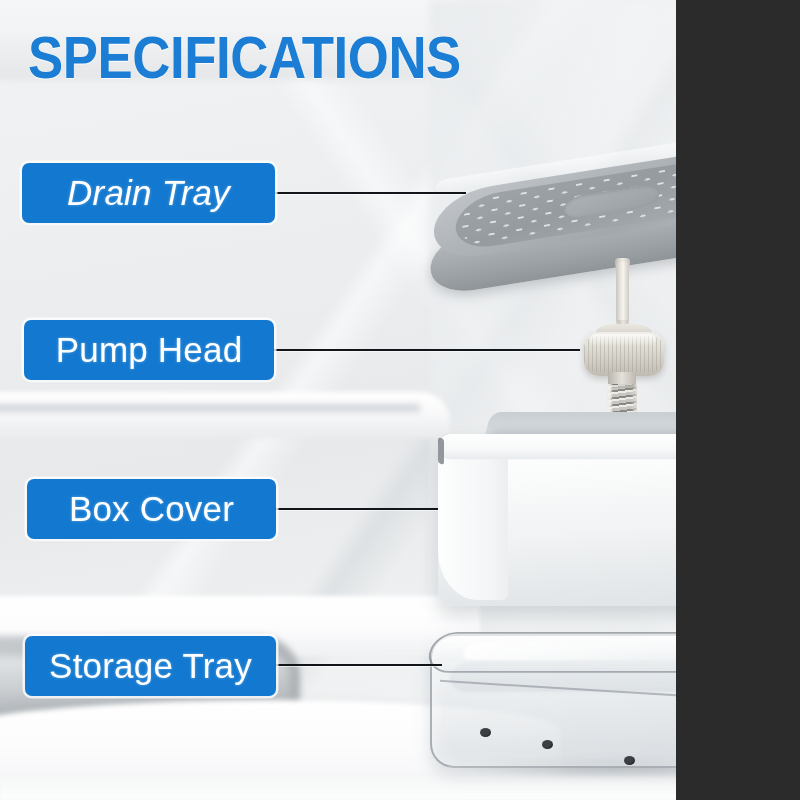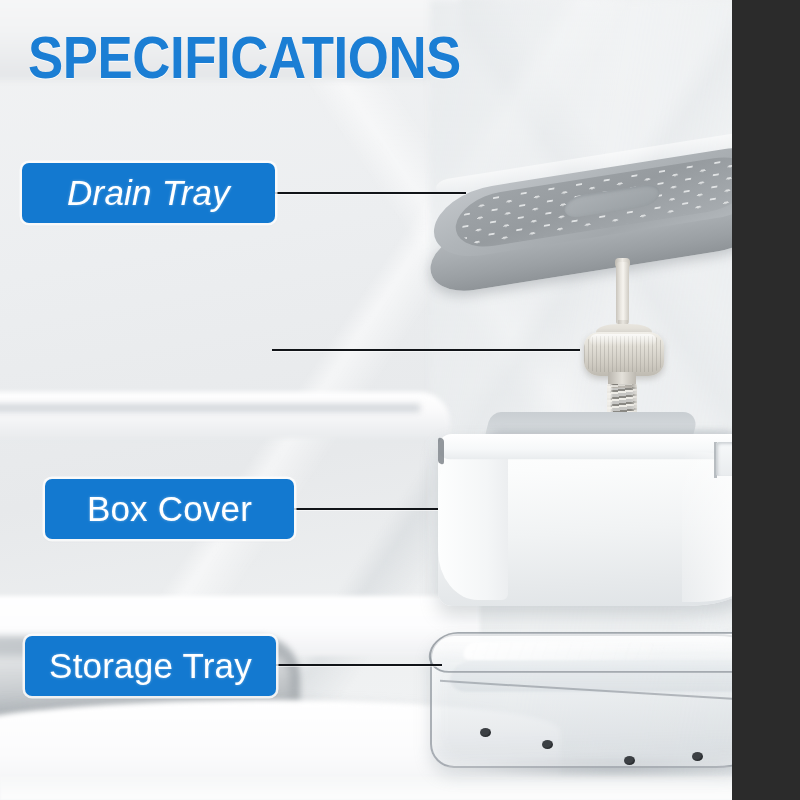--- a/index.html
+++ b/index.html
@@ -2,21 +2,21 @@
 <html><head>
 <meta charset="utf-8">
 <style>
   html, body {
     margin: 0;
     padding: 0;
     background: #2b2b2b;
   }
   #stage {
     position: relative;
-    width: 732px;
+    width: 676px;
     height: 800px;
     overflow: hidden;
     font-family: "Liberation Sans", sans-serif;
     background: #eef0f1;
   }
 
   
   .bg-layer { position:absolute; inset:0; }
 
   
@@ -425,22 +425,25 @@
 
   <div class="leader" style="left:272px; top:192px; width:194px;"></div>
   <div class="leader" style="left:272px; top:349px; width:308px;"></div>
   <div class="leader" style="left:274px; top:508px; width:164px;"></div>
   <div class="leader" style="left:274px; top:664px; width:168px;"></div>
 
   <div class="label" style="left:22px; top:163px; width:253px; height:60px;font-style:italic;">
     <span>Drain Tray</span>
   </div>
 
-
-  <div class="label" style="left:45px; top:479px; width:249px; height:60px;">
+  <div class="label" style="left:24px; top:320px; width:250px; height:60px;">
+    <span>Pump Head</span>
+  </div>
+
+  <div class="label" style="left:27px; top:479px; width:249px; height:60px;">
     <span>Box Cover</span>
   </div>
 
   <div class="label" style="left:25px; top:636px; width:251px; height:60px;">
     <span>Storage Tray</span>
   </div>
 
 </div>
 
 </body></html>

